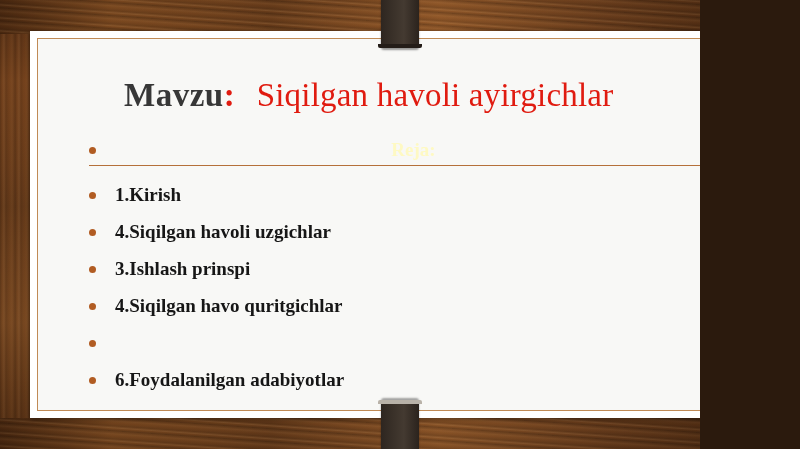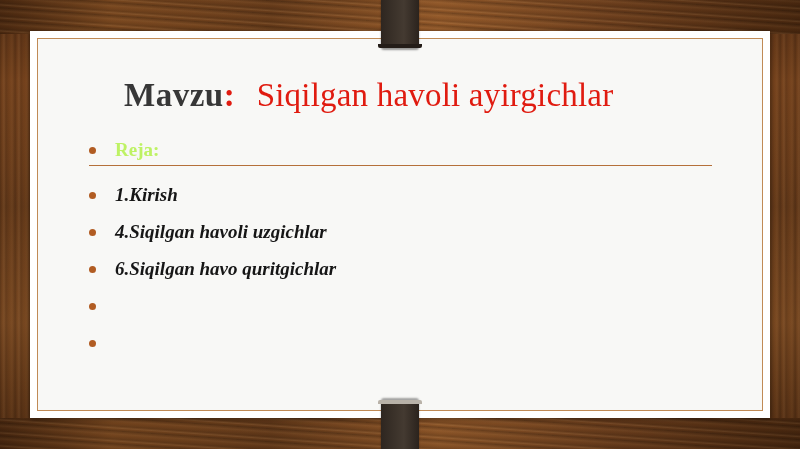--- a/index.html
+++ b/index.html
@@ -2,21 +2,21 @@
 <html><head>
 <meta charset="utf-8">
 <style>
   html, body {
     margin: 0;
     padding: 0;
     background: #2b1a0d;
   }
   #slide {
     position: relative;
-    width: 800px;
+    width: 700px;
     height: 449px;
     overflow: hidden;
     font-family: "Liberation Serif", "DejaVu Serif", serif;
   }
 
   
   .wood-base {
     position: absolute;
     inset: 0;
     background:
@@ -174,44 +174,44 @@
     width: 7px;
     height: 7px;
     border-radius: 50%;
     background: #b15c22;
   }
   .reja-text {
     position: absolute;
     left: 0;
     top: 0;
     width: 625px;
+    text-align: center;
     font-size: 19px;
     font-weight: bold;
-    color: #bef264;
+    color: #fef9c3;
     padding-left: 28px;
     box-sizing: border-box;
   }
   .reja-rule {
     position: absolute;
     left: 2px;
     top: 26px;
     width: 623px;
     height: 1px;
     background: #b5703a;
   }
 
   .reja-list {
     position: absolute;
     left: 49px;
     top: 137px;
     width: 650px;
     list-style: none;
     margin: 0;
     padding: 0;
-    font-style: italic;
   }
   .reja-list li {
     position: relative;
     height: 37px;
     line-height: 37px;
     padding-left: 28px;
     font-size: 19px;
     font-weight: bold;
     color: #161616;
     white-space: nowrap;
@@ -259,24 +259,29 @@
       <li>
         <span class="li-bullet"></span>
         <span>1.Kirish</span>
       </li>
       <li>
         <span class="li-bullet"></span>
         <span>4.Siqilgan havoli uzgichlar</span>
       </li>
       <li>
         <span class="li-bullet"></span>
-        <span>6.Siqilgan havo quritgichlar</span>
-      </li>
-      <li>
-        <span class="li-bullet"></span>
-      </li>
-      <li>
-        <span class="li-bullet"></span>
+        <span>3.Ishlash prinspi</span>
+      </li>
+      <li>
+        <span class="li-bullet"></span>
+        <span>4.Siqilgan havo quritgichlar</span>
+      </li>
+      <li>
+        <span class="li-bullet"></span>
+      </li>
+      <li>
+        <span class="li-bullet"></span>
+        <span>6.Foydalanilgan adabiyotlar</span>
       </li>
     </ul>
 
   </div>
 </div>
 
 </body></html>

